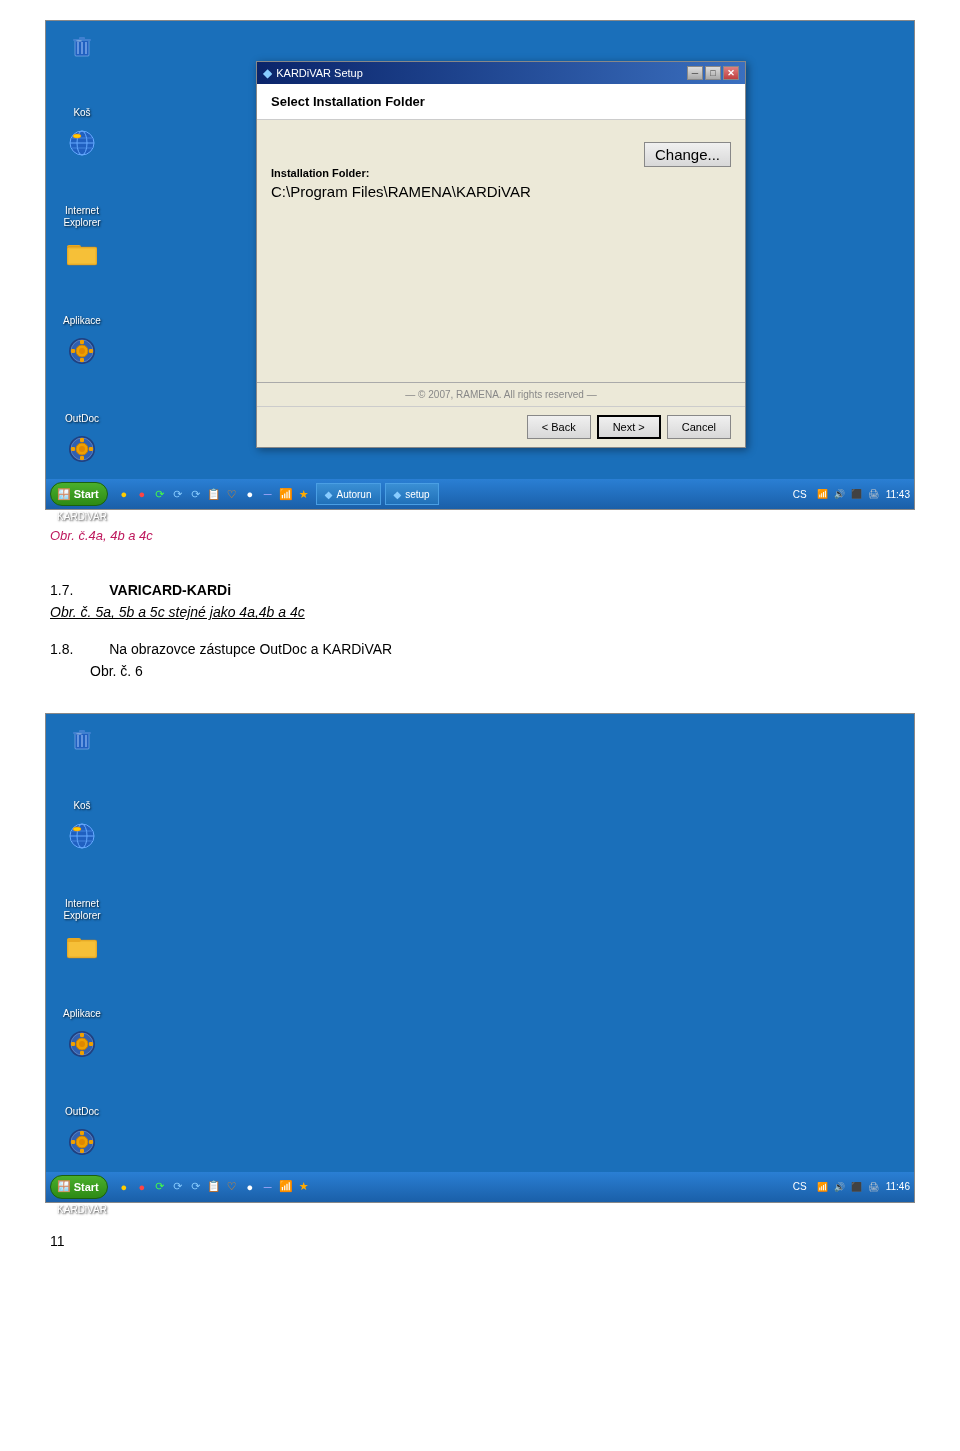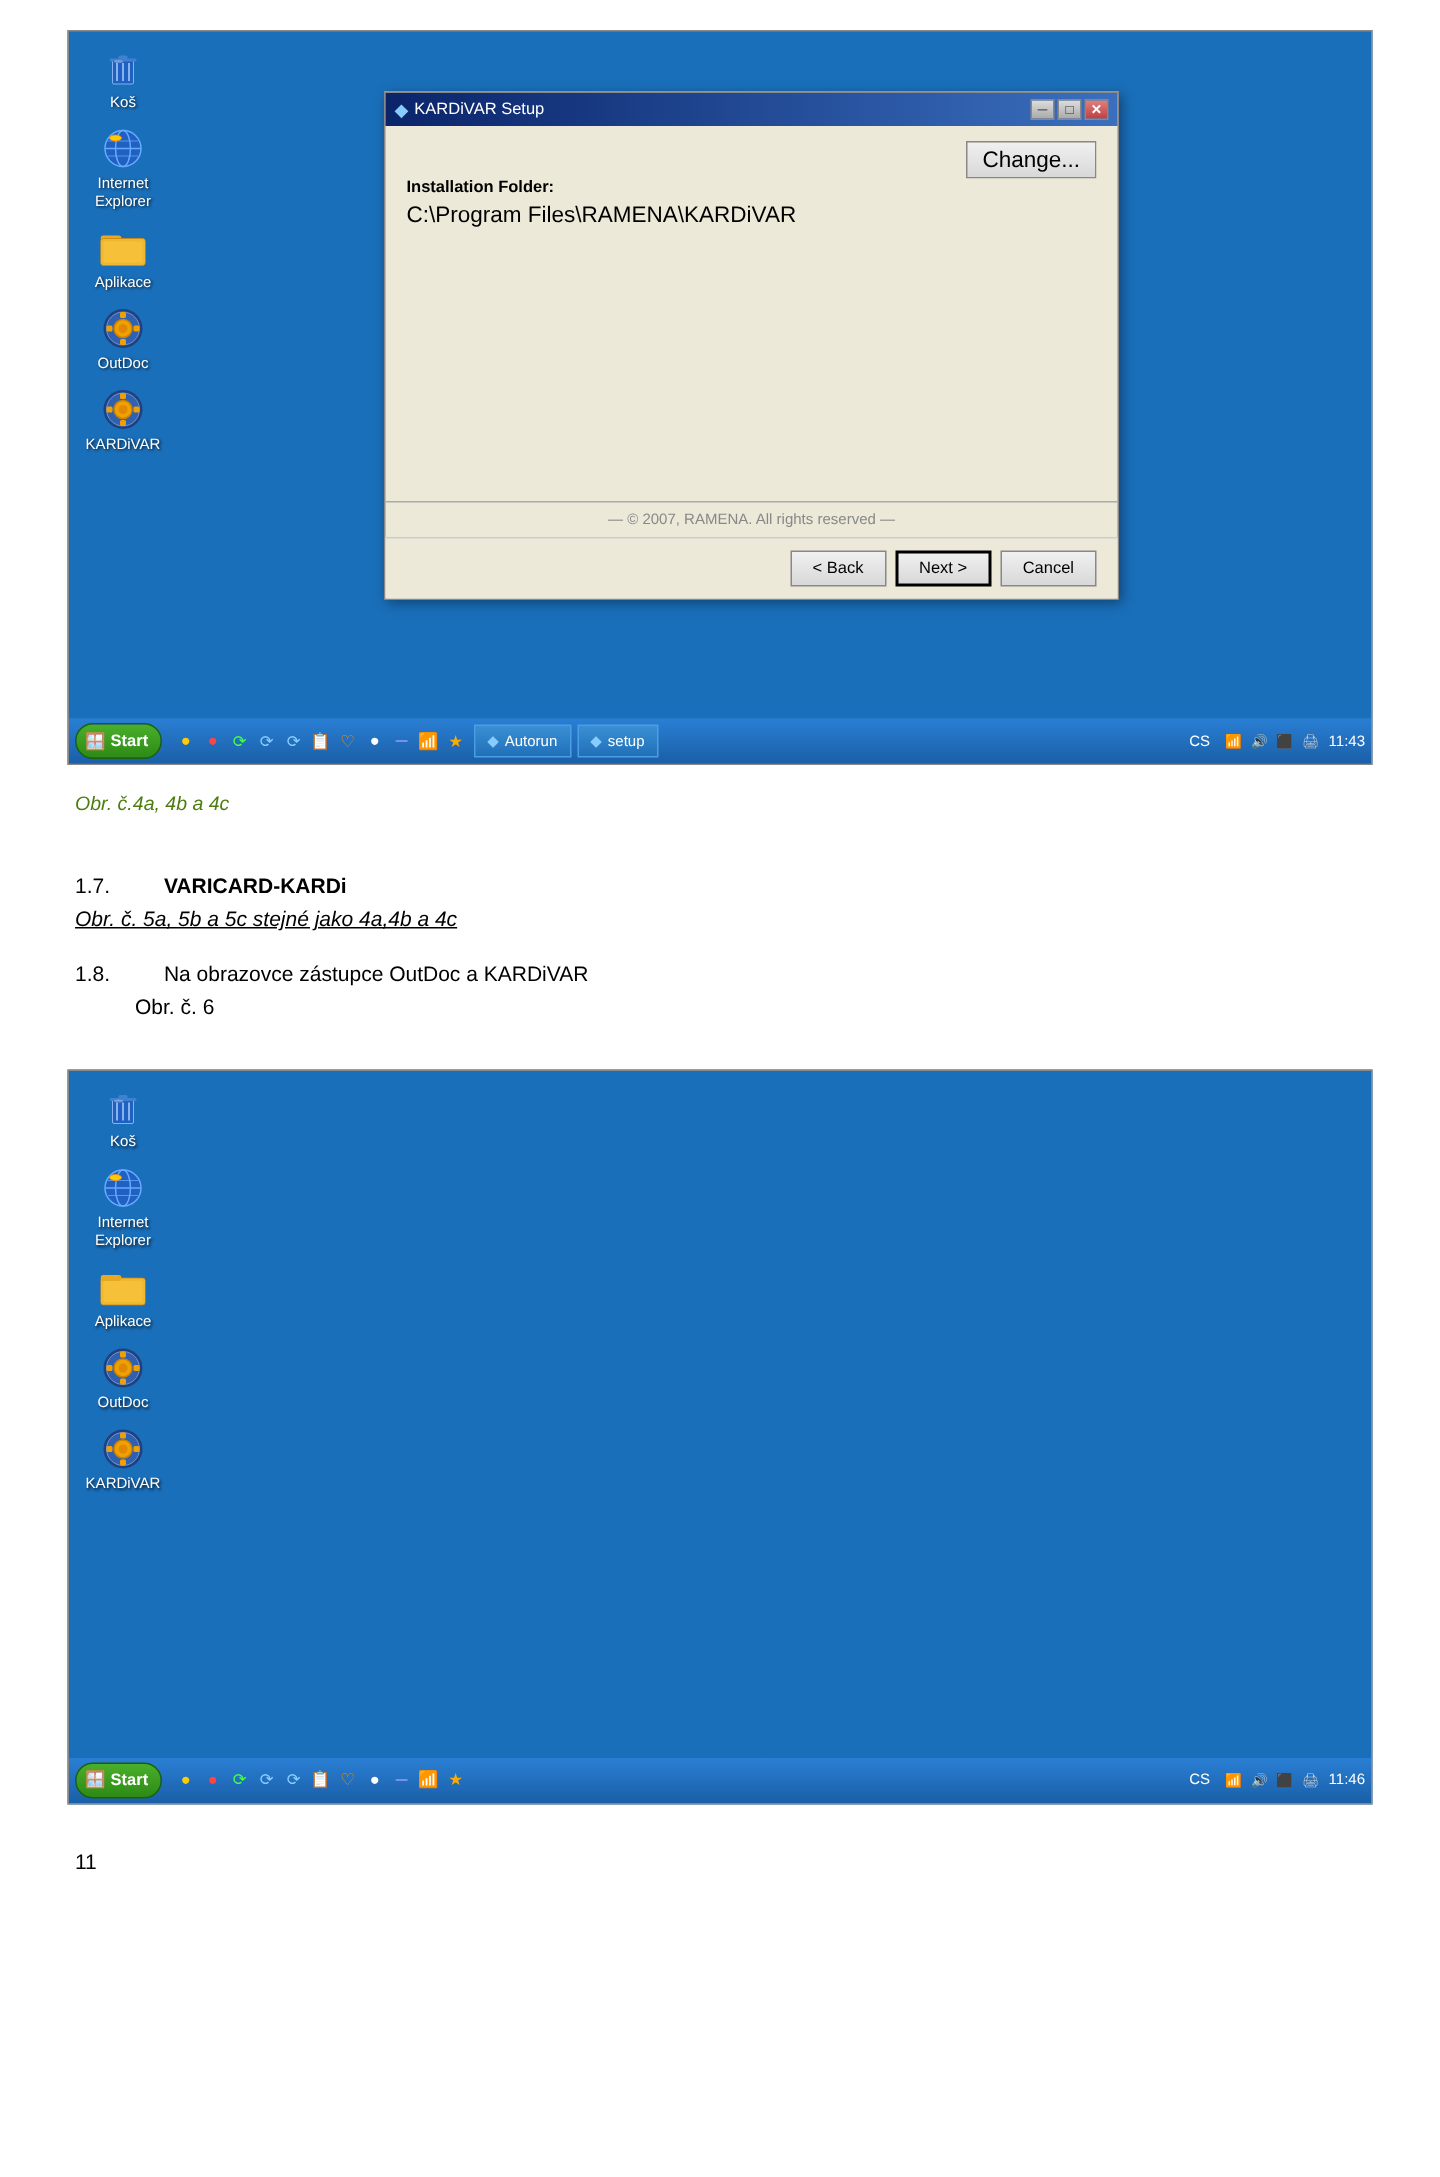--- a/index.html
+++ b/index.html
@@ -38,20 +38,21 @@
       flex-direction: column;
       gap: 8px;
     }
 
     .desktop-icon {
       display: flex;
       flex-direction: column;
       align-items: center;
       width: 56px;
       cursor: pointer;
+      gap: 44px;
     }
 
     .desktop-icon-img {
       width: 32px;
       height: 32px;
       display: flex;
       align-items: center;
       justify-content: center;
     }
 
@@ -278,21 +279,21 @@
 
     .dialog-btn-primary {
       border: 2px solid #000;
     }
 
     
     .caption-area {
       padding: 8px 50px;
       font-size: 13px;
       font-style: italic;
-      color: #4d7c0f;
+      color: #be185d;
     }
 
     
     .text-content {
       padding: 12px 50px;
       font-size: 14px;
       color: #000;
       line-height: 1.6;
     }
 
@@ -414,20 +415,23 @@
             <span style="color:#88ccff; font-size:12px;">◆</span>
             <span>KARDiVAR Setup</span>
           </div>
           <div class="dialog-titlebar-controls">
             <div class="title-ctrl-btn">─</div>
             <div class="title-ctrl-btn">□</div>
             <div class="title-ctrl-btn" style="background:linear-gradient(to bottom,#e08080,#c04040);color:white;">✕</div>
           </div>
         </div>
 
+        <div class="dialog-header-section">
+          <div class="dialog-title-text">Select Installation Folder</div>
+        </div>
 
         <div class="dialog-content clearfix">
           <div style="overflow:auto">
             <button class="change-btn">Change...</button>
           </div>
           <div class="install-folder-label">Installation Folder:</div>
           <div class="install-folder-path">C:\Program Files\RAMENA\KARDiVAR</div>
         </div>
 
         <div style="height: 80px;"></div>

